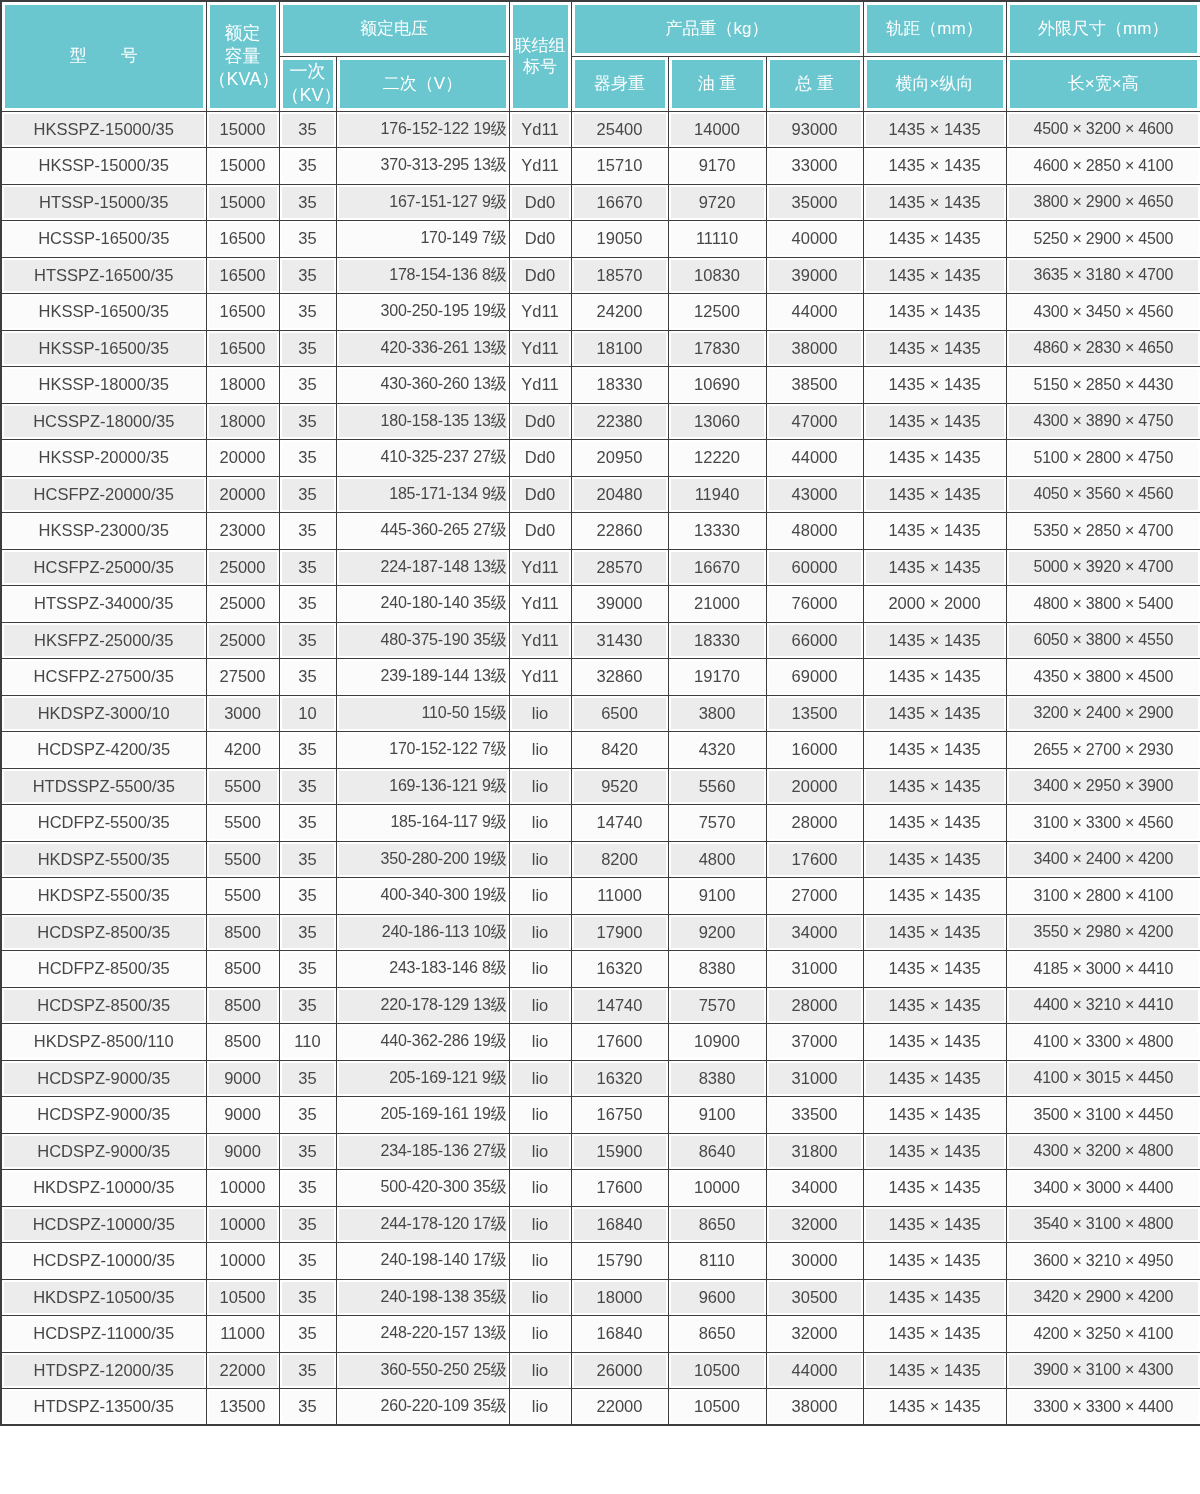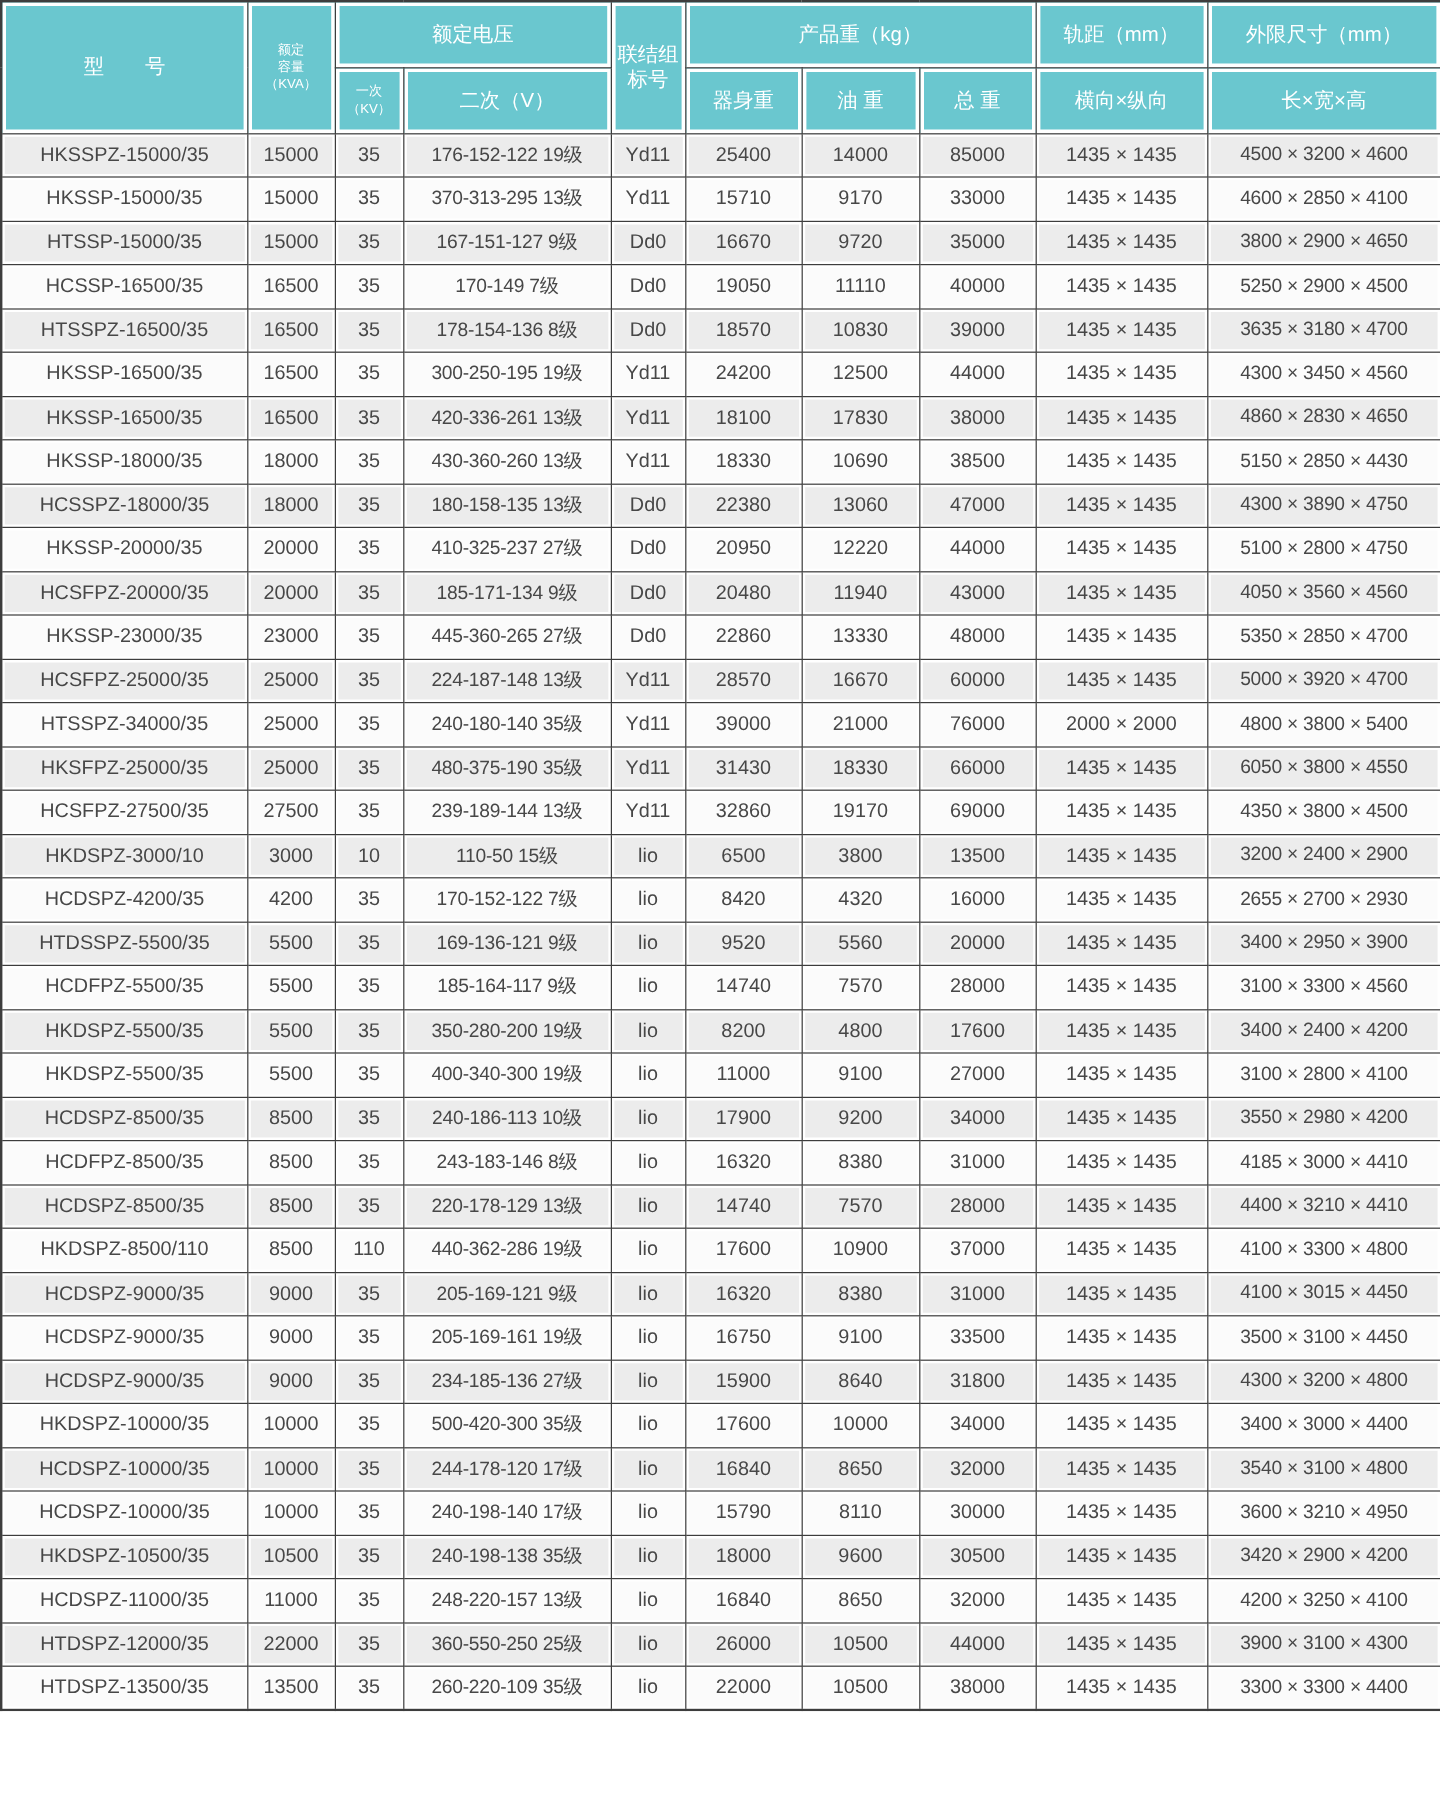--- a/index.html
+++ b/index.html
@@ -26,31 +26,31 @@
     background:#6ac7cf;
     color:#ffffff;
     box-shadow:inset 0 0 0 3px #ffffff;
     font-weight:normal;
     font-size:17px;
     line-height:1.28;
     white-space:pre-line;
   }
   thead tr.h1 th{height:55px;}
   thead tr.h2 th{height:55px;}
-  thead th.th-sm{font-size:11px;}
+  thead th.th-sm{font-size:18px;}
   tbody td{
     height:36.5px;
     font-size:16.5px;
     color:#474747;
     box-shadow:inset 0 0 0 2px #ffffff;
     white-space:nowrap;
   }
   tbody tr:nth-child(odd)  td{background:#ececec;}
   tbody tr:nth-child(even) td{background:#fbfbfb;}
-  tbody td.c-secondary{font-size:16px;letter-spacing:-0.2px;}
+  tbody td.c-secondary{font-size:16px;letter-spacing:-0.2px;text-align:right;}
   tbody td.c-dims{font-size:16px;letter-spacing:-0.2px;}
 </style>
 </head>
 <body>
 
 <table class="spec">
   <colgroup>
     <col style="width:205px">
       <col style="width:73px">
       <col style="width:57px">
@@ -88,21 +88,21 @@
   </thead>
   <tbody>
       <tr>
         <td class="c-model">HKSSPZ-15000/35</td>
         <td class="c-capacity">15000</td>
         <td class="c-primary">35</td>
         <td class="c-secondary">176-152-122 19级</td>
         <td class="c-vector">Yd11</td>
         <td class="c-body-weight">25400</td>
         <td class="c-oil-weight">14000</td>
-        <td class="c-total-weight">85000</td>
+        <td class="c-total-weight">93000</td>
         <td class="c-gauge">1435 × 1435</td>
         <td class="c-dims">4500 × 3200 × 4600</td>
       </tr>
       <tr>
         <td class="c-model">HKSSP-15000/35</td>
         <td class="c-capacity">15000</td>
         <td class="c-primary">35</td>
         <td class="c-secondary">370-313-295 13级</td>
         <td class="c-vector">Yd11</td>
         <td class="c-body-weight">15710</td>

